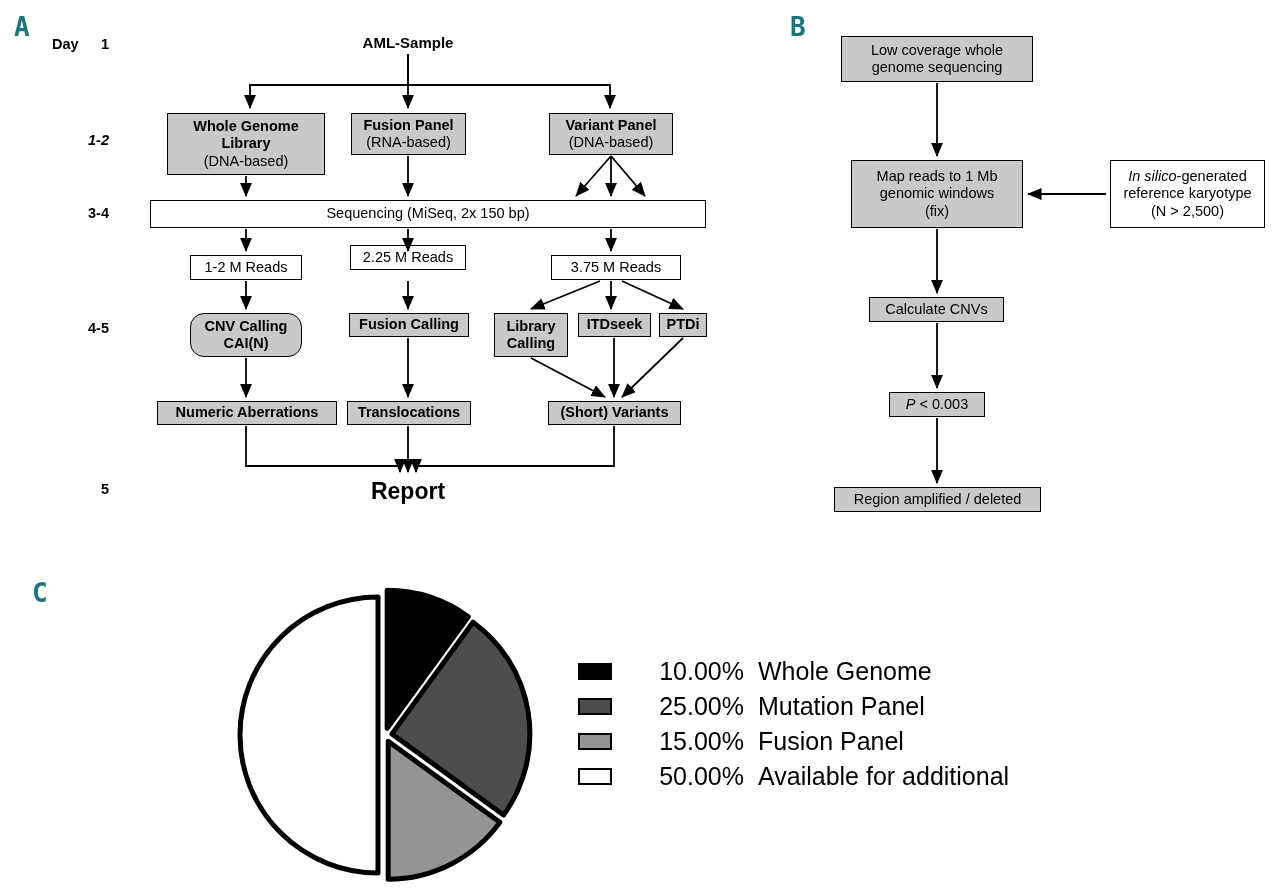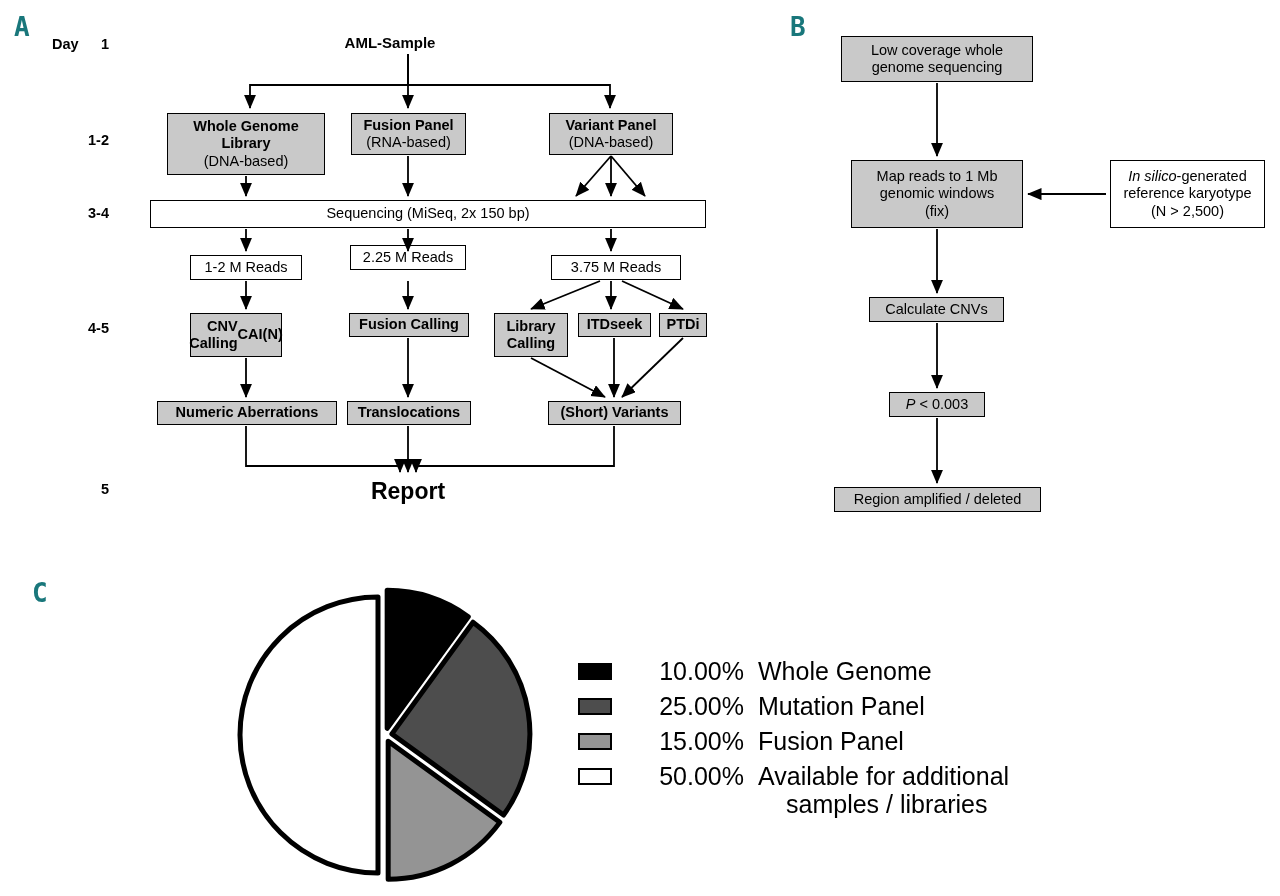--- a/index.html
+++ b/index.html
@@ -86,26 +86,26 @@
 </style>
 </head>
 <body>
 
 <div class="panel-letter" style="left:14px; top:12px;">A</div>
 <div class="panel-letter" style="left:790px; top:12px;">B</div>
 <div class="panel-letter" style="left:32px; top:578px;">C</div>
 
 <div class="daylabel" style="left:52px; top:36px;">Day</div>
 <div class="daylabel" style="left:101px; top:36px;">1</div>
-<div class="daylabel" style="left:88px; top:132px;">1-2</div>
+<div class="daylabel" style="left:88px; top:132px;font-style:italic;">1-2</div>
 <div class="daylabel" style="left:88px; top:205px;">3-4</div>
 <div class="daylabel" style="left:88px; top:320px;">4-5</div>
 <div class="daylabel" style="left:101px; top:481px;">5</div>
 
-<div class="abs bold" style="left:300px; top:34px; width:180px; text-align:center; font-size:15px;">AML-Sample</div>
+<div class="abs bold" style="left:318px; top:34px; width:180px; text-align:center; font-size:15px;">AML-Sample</div>
 
 <div class="box gray" style="left:167px; top:113px; width:158px; height:62px; flex-direction:column;">
   <span class="bold">Whole Genome</span>
   <span class="bold">Library</span>
   <span>(DNA-based)</span>
 </div>
 
 <div class="box gray" style="left:351px; top:113px; width:115px; height:42px; flex-direction:column;">
   <span class="bold">Fusion Panel</span>
   <span>(RNA-based)</span>
@@ -115,21 +115,21 @@
   <span class="bold">Variant Panel</span>
   <span>(DNA-based)</span>
 </div>
 
 <div class="box" style="left:150px; top:200px; width:556px; height:28px;">Sequencing (MiSeq, 2x 150 bp)</div>
 
 <div class="box" style="left:190px; top:255px; width:112px; height:25px;">1-2 M Reads</div>
 <div class="box" style="left:350px; top:245px; width:116px; height:25px;">2.25 M Reads</div>
 <div class="box" style="left:551px; top:255px; width:130px; height:25px;">3.75 M Reads</div>
 
-<div class="box gray" style="left:190px; top:313px; width:92px; height:44px; flex-direction:row;">
+<div class="box gray" style="left:190px; top:313px; width:112px; height:44px; flex-direction:column;border-radius:14px;">
   <span class="bold">CNV Calling</span>
   <span class="bold">CAI(N)</span>
 </div>
 <div class="box gray bold" style="left:349px; top:313px; width:120px; height:24px;">Fusion Calling</div>
 <div class="box gray" style="left:494px; top:313px; width:74px; height:44px; flex-direction:column;">
   <span class="bold">Library</span>
   <span class="bold">Calling</span>
 </div>
 <div class="box gray bold" style="left:578px; top:313px; width:73px; height:24px;">ITDseek</div>
 <div class="box gray bold" style="left:659px; top:313px; width:48px; height:24px;">PTDi</div>
@@ -234,16 +234,15 @@
   <div class="legend-row">
     <div class="swatch" style="background:#949494;"></div>
     <div class="legend-pct">15.00%</div>
     <div class="legend-label">Fusion Panel</div>
   </div>
   <div class="legend-row">
     <div class="swatch" style="background:#ffffff;"></div>
     <div class="legend-pct">50.00%</div>
     <div class="legend-label">
       <div>Available for additional</div>
-      <div style="margin-left:28px;">samples / libraries</div>
     </div>
   </div>
 </div>
 
 </body></html>

